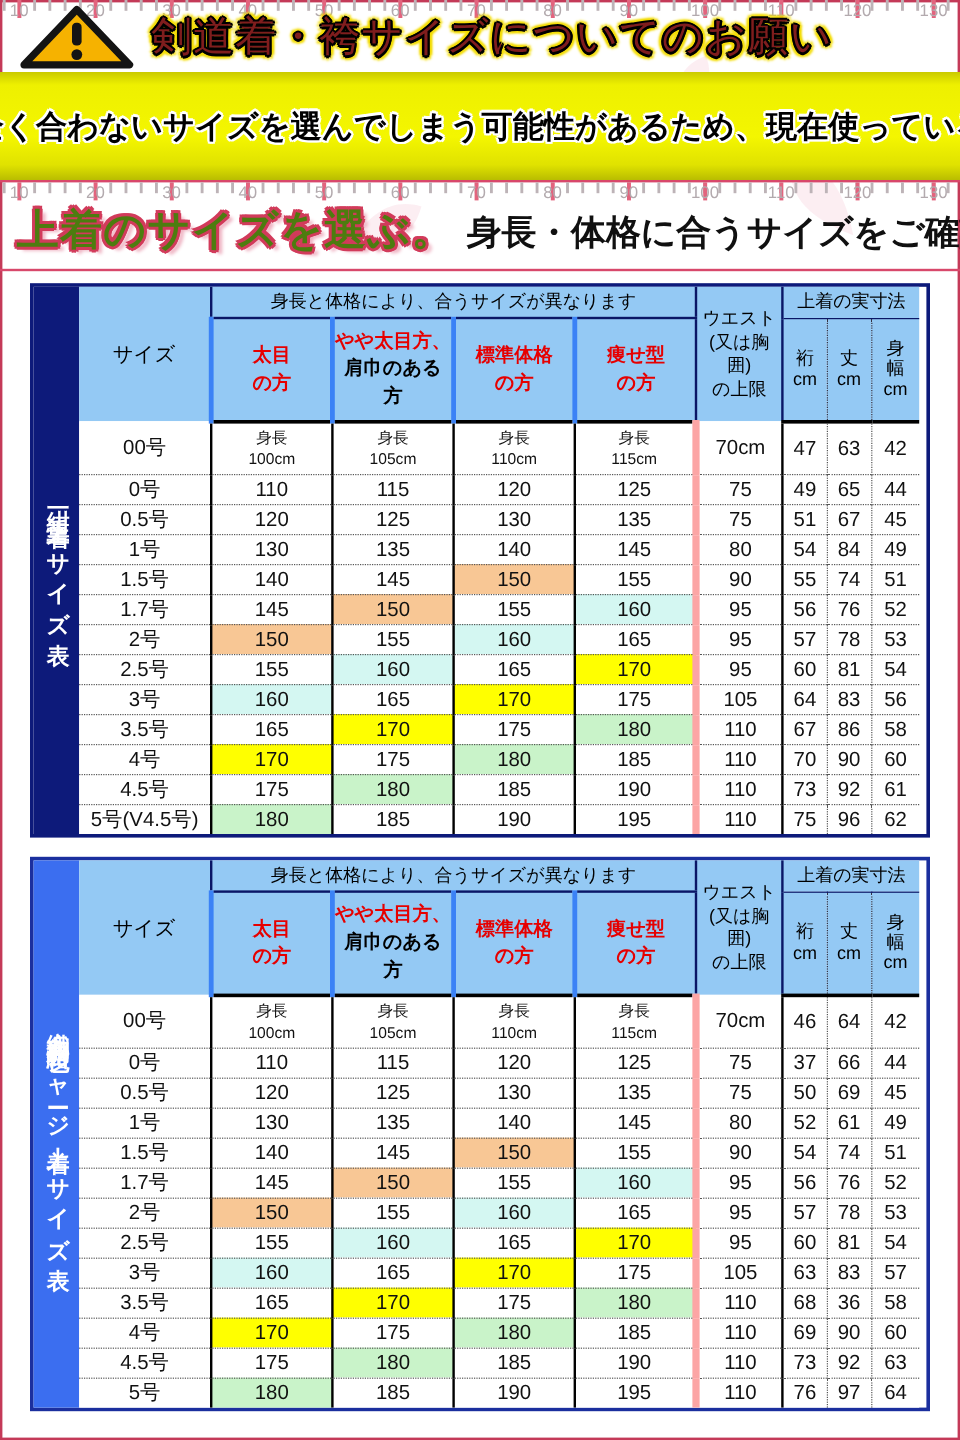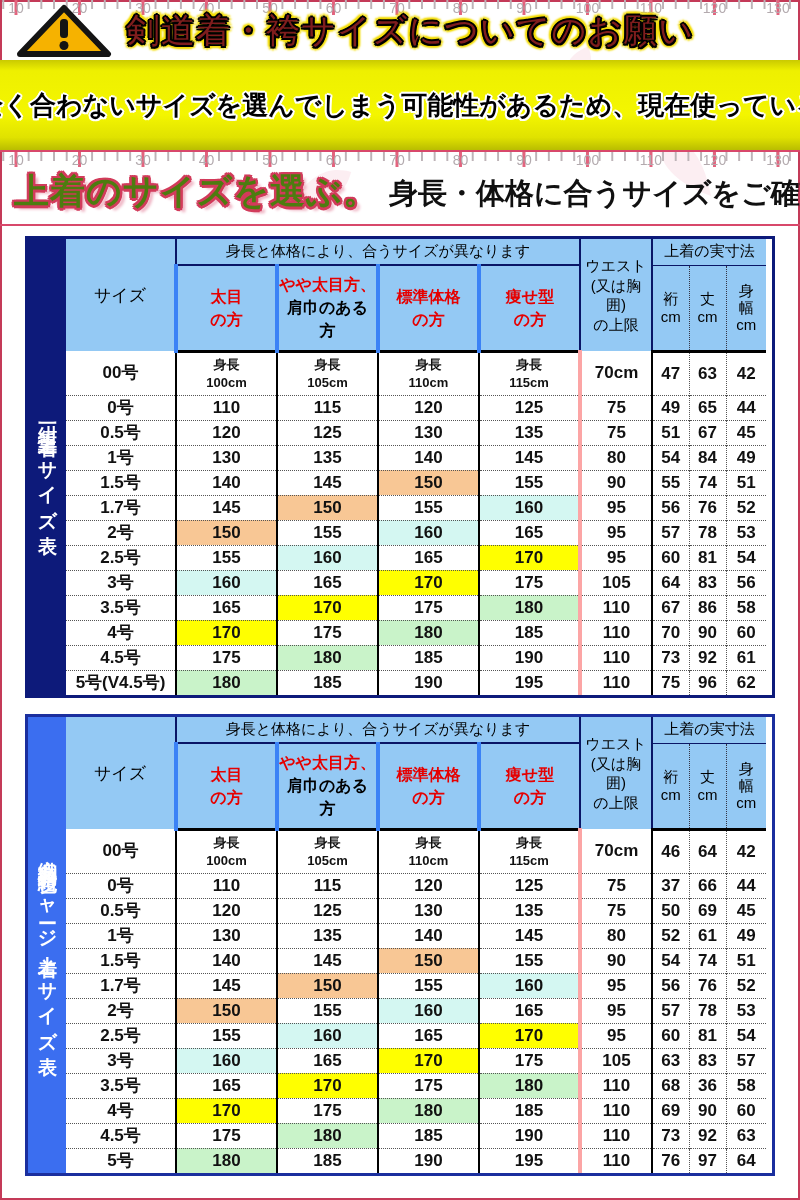--- a/index.html
+++ b/index.html
@@ -53,35 +53,35 @@
   .st{display:flex;width:744px;border:3px solid #0d1a7a;margin-bottom:16px;background:#fff;}
   .st .bar{width:38px;display:flex;align-items:center;justify-content:center;}
   .st .bar span{writing-mode:vertical-rl;text-orientation:upright;color:#fff;font-weight:bold;
     font-size:19px;letter-spacing:3px;line-height:1.1;}
   .st table{border-collapse:collapse;table-layout:fixed;width:700px;}
   .st th{background:#94c9f4;padding:0;vertical-align:middle;}
   .st td{padding:0;text-align:center;vertical-align:middle;font-size:17px;color:#111;
     border-top:1px dotted #555;background:#fff;}
   .tr-group{height:26px;}
   .tr-types{height:86px;}
-  .st tbody tr{height:25px;font-weight:bold;}
+  .st tbody tr{height:25px;}
   .st tbody tr.frow{height:44px;}
   .st tbody tr.frow td{border-top:none;}
   .th-size{font-weight:normal;font-size:17px;}
   .th-group{font-weight:normal;font-size:15px;border-left:2px solid #0a1666;border-bottom:2px solid #0a1666;}
   .th-type{font-size:16px;border-left:4px solid #3b82f6;line-height:1.45;}
   .th-waist{font-weight:normal;font-size:15px;border-left:2px solid #0a1666;white-space:pre-line;line-height:1.3;}
   .th-measure{font-weight:normal;font-size:15px;border-left:2px solid #0a1666;border-bottom:1px solid #0a1666;}
   .th-m{font-weight:normal;font-size:15px;white-space:pre-line;line-height:1.15;border-left:1px dotted #334;}
   .th-m.first{border-left:2px solid #0a1666;}
   .red{color:#e60000;font-weight:bold;}
   .blk{color:#000;font-weight:bold;}
   thead .tr-types th{border-bottom:3px solid #000;}
   td.hcol{border-left:2px solid #000;}
-  td.waist{border-left:4px solid #fca5a5;}
+  td.waist{border-left:6px solid #fca5a5;}
   td.ncol{border-left:2px solid #000;}
   td.ncol.dot{border-left:1px dotted #555;}
   td.mini{font-size:13px;white-space:pre-line;line-height:1.35;}
 </style>
 </head>
 <body>
 
 <div class="frame"></div>
 
 <div class="petals">

